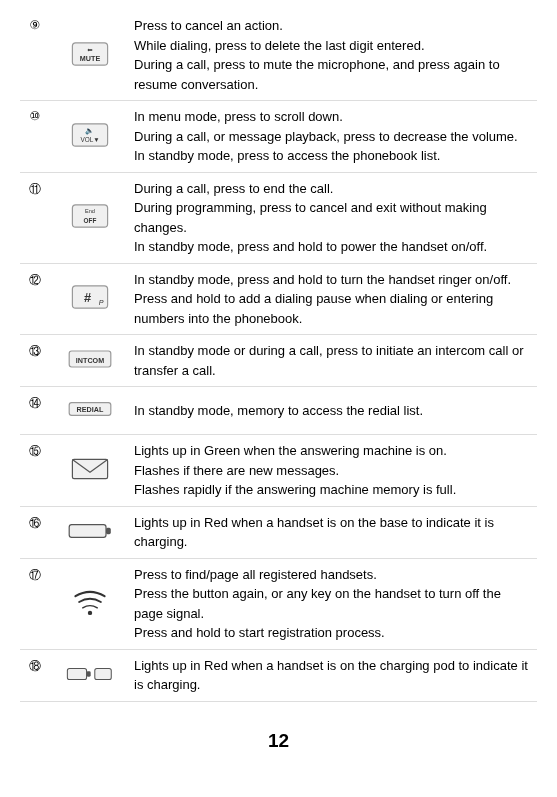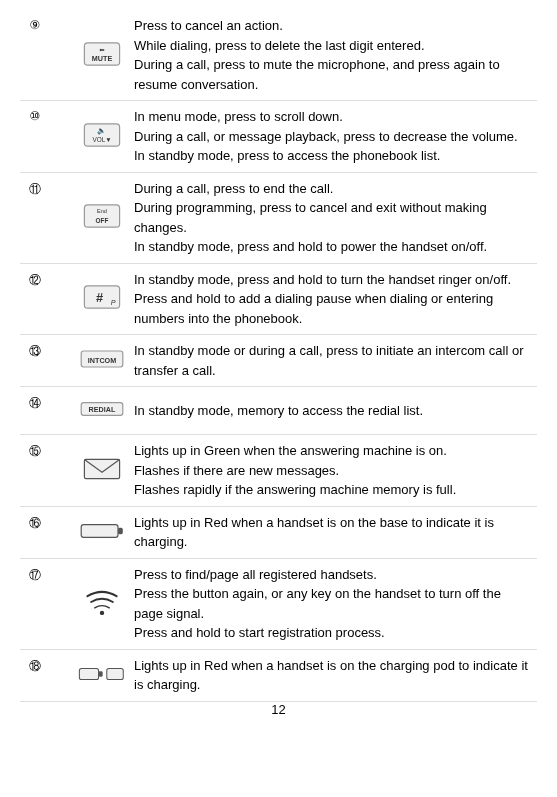--- a/index.html
+++ b/index.html
@@ -28,31 +28,32 @@
     }
     td.num {
       width: 30px;
       text-align: center;
       vertical-align: top;
       padding-top: 8px;
       font-size: 12px;
     }
     td.icon-cell {
       width: 80px;
-      text-align: right;
+      text-align: center;
       vertical-align: middle;
     }
     td.desc {
       line-height: 1.5;
       font-size: 13px;
     }
     .page-num {
       text-align: center;
-      margin-top: 0;
-      font-size: 13px;
+      margin-top: 28px;
+      font-size: 19px;
+      font-weight: bold;
     }
     
     .svg-icon {
       width: 48px;
       height: 32px;
     }
   </style>
 </head>
 <body>
 

